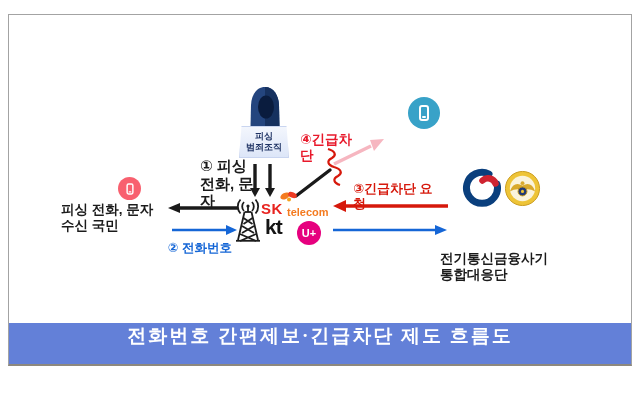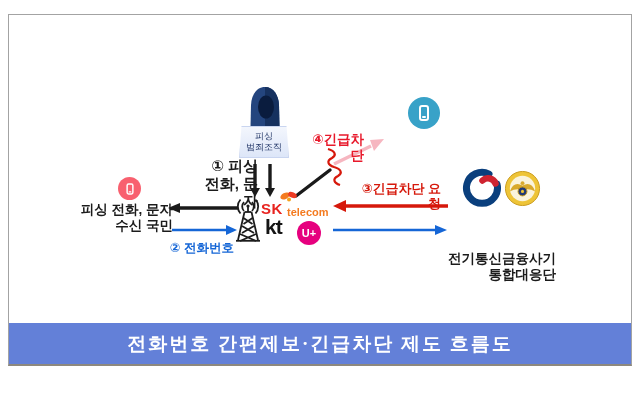--- a/index.html
+++ b/index.html
@@ -1,43 +1,43 @@
 <!DOCTYPE html>
 <html style="--banner-blue: #6380d8; --step-red: #d6180b; --step4-red: #e8192b; --flow-blue: #1566d6; --pink-arrow: #f6b6c0; --victim-icon: #38a2c8; --citizen-icon: #f8606f; --sk-red: #e8231f; --sk-orange: #f47b20; --uplus-magenta: #e6007e;"><head>
 <meta charset="utf-8">
 <style>
   html,body{margin:0;padding:0;background:#fff;}
   .page{position:relative;width:640px;height:400px;background:#fff;overflow:hidden;
         font-family:"Liberation Sans","DejaVu Sans",sans-serif;}
   .frame{position:absolute;left:8px;top:14px;width:622px;height:349px;
          border:1px solid #a3a3a3;border-bottom:2px solid #8d887e;background:#fff;}
   .banner{position:absolute;left:0;right:0;bottom:0;height:41px;
-          background:var(--banner-blue,#6380d8);display:flex;align-items:center;justify-content:center;}
+          background:var(--banner-blue,#6380d8);display:flex;justify-content:center;}
   .banner-title{font-family:"Liberation Serif","DejaVu Serif",serif;font-size:19px;font-weight:700;
                 color:#ffffff;letter-spacing:2px;white-space:nowrap;}
-  .lbl{position:absolute;font-weight:700;color:#1b1b1b;text-align:right;line-height:1.18;}
+  .lbl{position:absolute;font-weight:700;color:#1b1b1b;text-align:left;line-height:1.18;}
   .overlay{position:absolute;left:0;top:0;width:640px;height:400px;}
   .s-black{stroke:#1a1a1a;stroke-width:3.4px;}
   .f-black{fill:#1a1a1a;}
   .s-blue{stroke:var(--flow-blue,#1566d6);stroke-width:2.6px;}
   .f-blue{fill:var(--flow-blue,#1566d6);}
   .s-red{stroke:var(--step-red,#d6180b);stroke-width:3.6px;}
   .f-red{fill:var(--step-red,#d6180b);}
   .s-pink{stroke:var(--pink-arrow,#f6b6c0);stroke-width:3.6px;}
   .f-pink{fill:var(--pink-arrow,#f6b6c0);}
   .squiggle{stroke:var(--step-red,#d6180b);stroke-width:2.2px;fill:none;}
   .circle-icon{position:absolute;border-radius:50%;display:flex;align-items:center;justify-content:center;}
   .phone{width:10px;height:16px;border:2px solid #fff;border-radius:3px;position:relative;box-sizing:border-box;}
   .phone .phone-line{position:absolute;left:1px;right:1px;bottom:1px;height:2px;background:#fff;border-radius:1px;}
   .phone.small{transform:scale(0.72);}
   .sign{position:absolute;left:239px;top:126px;width:50px;height:32px;
         background:linear-gradient(#f3f6fd,#dde6f8);border:1px solid #c9d5f0;box-sizing:border-box;
         clip-path:polygon(5% 0,95% 0,100% 100%,0 100%);
         display:flex;flex-direction:column;align-items:center;justify-content:center;
-        color:#1e3263;font-weight:400;font-size:9px;line-height:1.25;text-align:center;}
+        color:#1e3263;font-weight:700;font-size:9px;line-height:1.25;text-align:center;}
   .sk-txt{position:absolute;left:261px;top:200px;font-size:15px;font-weight:800;
           color:var(--sk-red,#e8231f);letter-spacing:0.5px;}
   .sk-suffix{position:absolute;left:287px;top:206px;font-size:11px;font-weight:700;
              color:var(--sk-orange,#f47b20);}
   .kt-txt{position:absolute;left:265px;top:215px;font-size:21px;font-weight:800;color:#141414;letter-spacing:-1px;}
   .uplus{position:absolute;left:297px;top:221px;width:24px;height:24px;border-radius:50%;
          background:var(--uplus-magenta,#e6007e);color:#fff;font-size:11px;font-weight:800;
          display:flex;align-items:center;justify-content:center;}
 </style>
 </head>

